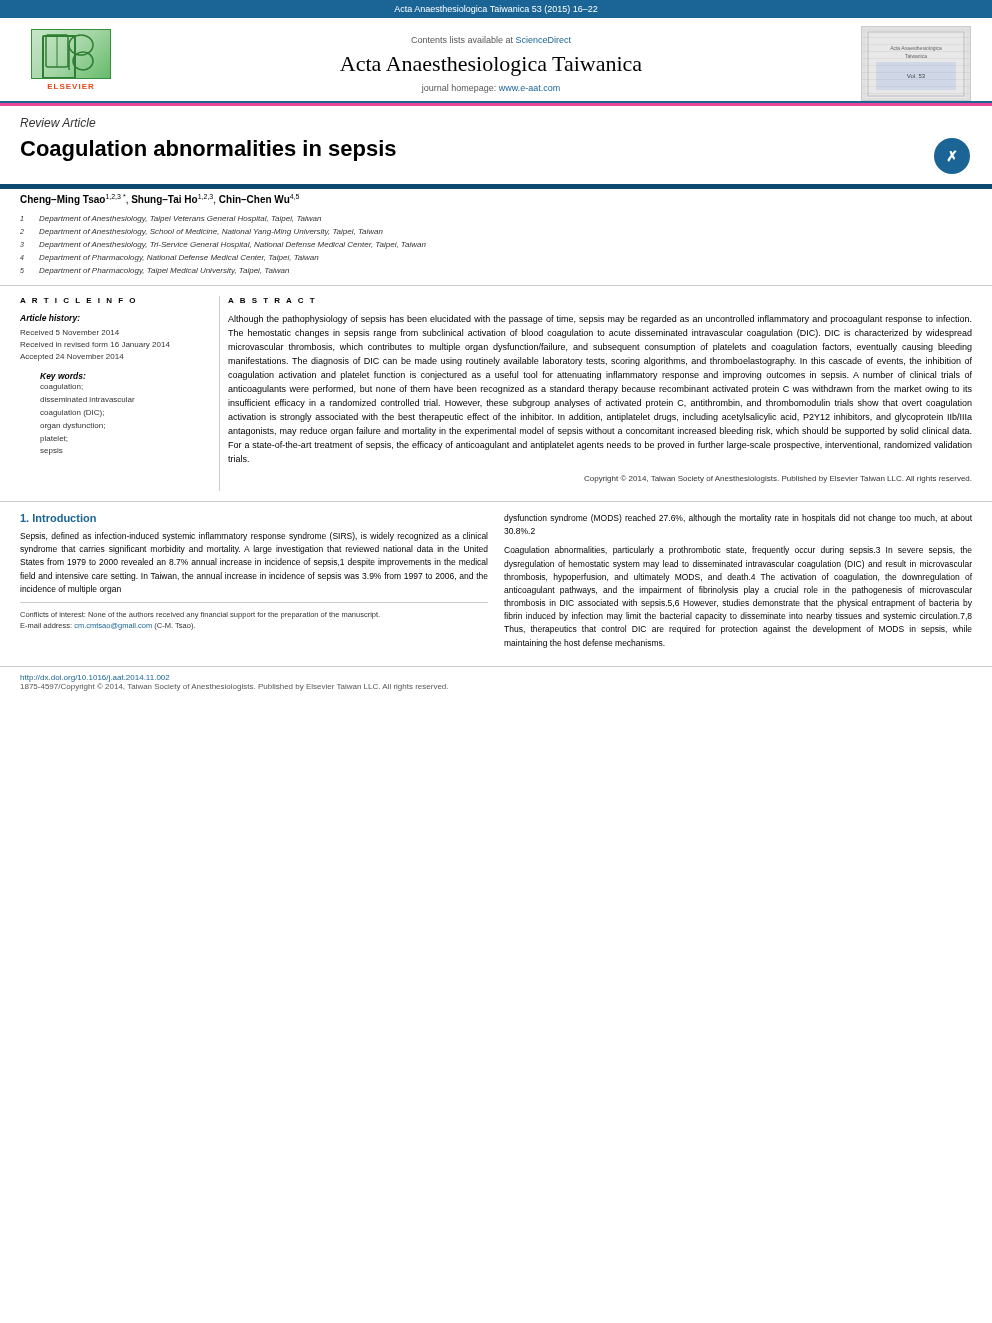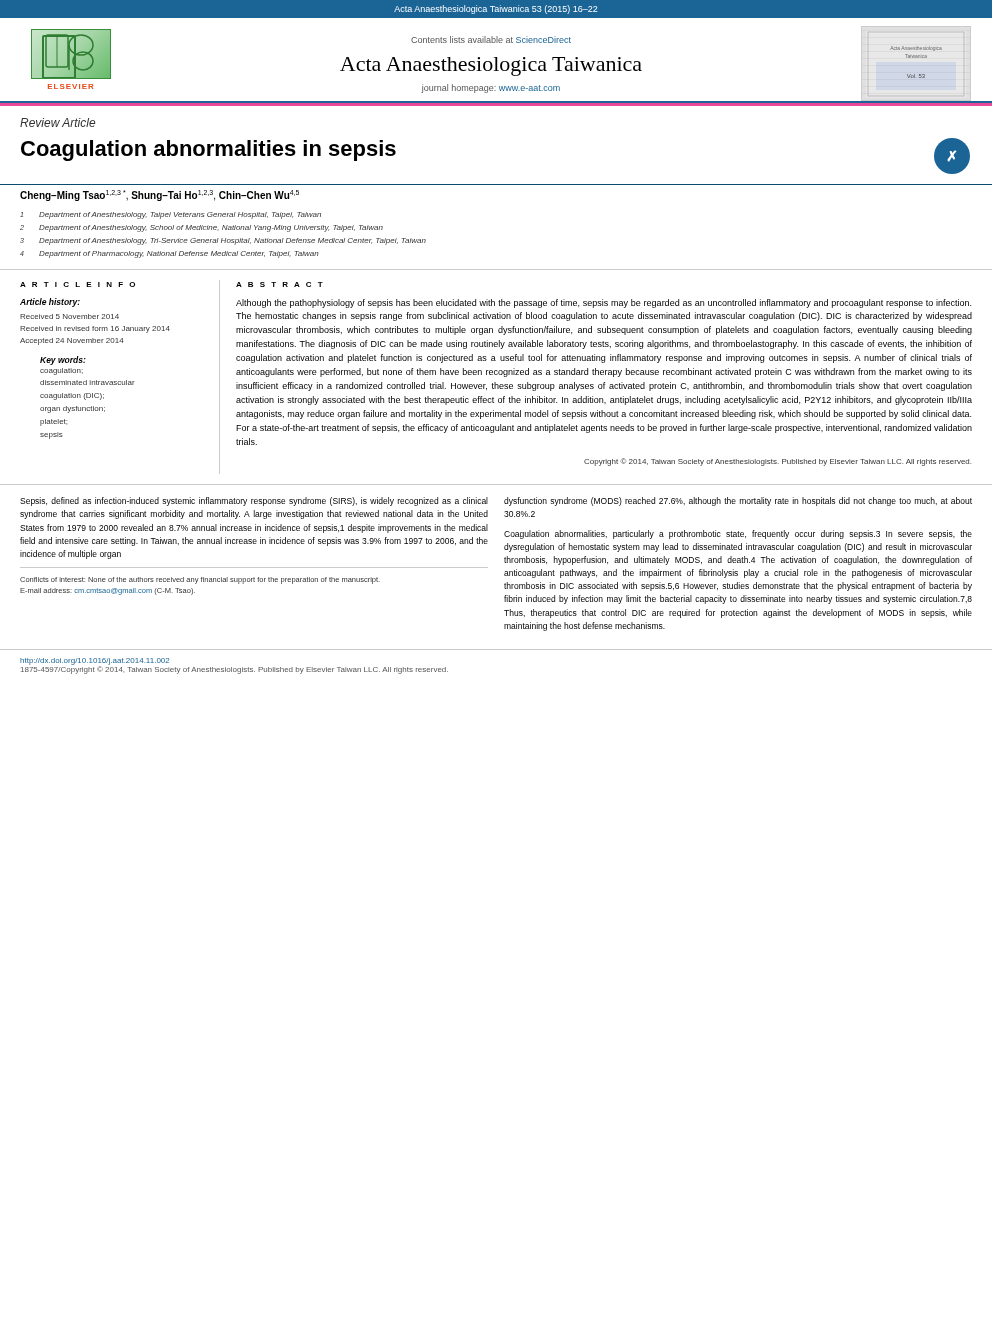--- a/index.html
+++ b/index.html
@@ -135,21 +135,21 @@
       font-style: italic;
       color: #333;
       padding: 10px 20px 2px 20px;
       border-top: 3px solid #ec4899;
     }
     .article-title-area {
       padding: 4px 20px 8px 20px;
       display: flex;
       align-items: flex-start;
       justify-content: space-between;
-      border-bottom: 1px solid #0c4a6e;
+      border-bottom: 5px solid #0c4a6e;
     }
     .article-title {
       font-size: 22px;
       font-family: Arial, sans-serif;
       font-weight: bold;
       color: #000;
       flex: 1;
     }
     .crossmark {
       width: 40px;
@@ -191,21 +191,21 @@
       line-height: 1.6;
       border-bottom: 1px solid #ccc;
     }
     .affil-row {
       display: flex;
       gap: 15px;
     }
     .two-col {
       display: flex;
       padding: 10px 20px;
-      gap: 16px;
+      gap: 8px;
     }
     .left-col {
       width: 200px;
       min-width: 200px;
       border-right: 1px solid #ccc;
       padding-right: 12px;
     }
     .right-col {
       flex: 1;
     }
@@ -407,20 +407,24 @@
       <span>Department of Anesthesiology, School of Medicine, National Yang-Ming University, Taipei, Taiwan</span>
   </div>
   <div class="affil-row">
     <sup>3</sup>
       <span>Department of Anesthesiology, Tri-Service General Hospital, National Defense Medical Center, Taipei, Taiwan</span>
   </div>
   <div class="affil-row">
     <sup>4</sup>
       <span>Department of Pharmacology, National Defense Medical Center, Taipei, Taiwan</span>
   </div>
+  <div class="affil-row">
+    <sup>5</sup>
+      <span>Department of Pharmacology, Taipei Medical University, Taipei, Taiwan</span>
+  </div>
 </div>
 
 <div class="two-col">
 
   <div class="left-col">
     <div class="section-heading">A R T I C L E   I N F O</div>
     <div class="article-info-label">Article history:</div>
     <div class="article-info-text">
       <div>Received 5 November 2014</div>
       <div>Received in revised form 16 January 2014</div>
@@ -442,20 +446,21 @@
     <div class="abstract-text">
       <p>Although the pathophysiology of sepsis has been elucidated with the passage of time, sepsis may be regarded as an uncontrolled inflammatory and procoagulant response to infection. The hemostatic changes in sepsis range from subclinical activation of blood coagulation to acute disseminated intravascular coagulation (DIC). DIC is characterized by widespread microvascular thrombosis, which contributes to multiple organ dysfunction/failure, and subsequent consumption of platelets and coagulation factors, eventually causing bleeding manifestations. The diagnosis of DIC can be made using routinely available laboratory tests, scoring algorithms, and thromboelastography. In this cascade of events, the inhibition of coagulation activation and platelet function is conjectured as a useful tool for attenuating inflammatory response and improving outcomes in sepsis. A number of clinical trials of anticoagulants were performed, but none of them have been recognized as a standard therapy because recombinant activated protein C was withdrawn from the market owing to its insufficient efficacy in a randomized controlled trial. However, these subgroup analyses of activated protein C, antithrombin, and thrombomodulin trials show that overt coagulation activation is strongly associated with the best therapeutic effect of the inhibitor. In addition, antiplatelet drugs, including acetylsalicylic acid, P2Y12 inhibitors, and glycoprotein IIb/IIIa antagonists, may reduce organ failure and mortality in the experimental model of sepsis without a concomitant increased bleeding risk, which should be supported by solid clinical data. For a state-of-the-art treatment of sepsis, the efficacy of anticoagulant and antiplatelet agents needs to be proved in further large-scale prospective, interventional, randomized validation trials.</p>
       <p class="copyright-text">Copyright © 2014, Taiwan Society of Anesthesiologists. Published by Elsevier Taiwan LLC. All rights reserved.</p>
     </div>
   </div>
 </div>
 
 <div class="main-content">
 
   <div class="main-left">
+    <div class="intro-heading">1.   Introduction</div>
     <div class="body-text">
       <p>Sepsis, defined as infection-induced systemic inflammatory response syndrome (SIRS), is widely recognized as a clinical syndrome that carries significant morbidity and mortality. A large investigation that reviewed national data in the United States from 1979 to 2000 revealed an 8.7% annual increase in incidence of sepsis,1 despite improvements in the medical field and intensive care setting. In Taiwan, the annual increase in incidence of sepsis was 3.9% from 1997 to 2006, and the incidence of multiple organ</p>
     </div>
 
     <div class="footnote-area">
       <div class="footnote-text">Conflicts of interest: None of the authors received any financial support for the preparation of the manuscript.</div>
       <div class="footnote-text">
         <span>E-mail address:</span>
         <a href="mailto:cm.cmtsao@gmail.com">cm.cmtsao@gmail.com</a>
         <span>(C-M. Tsao).</span>

